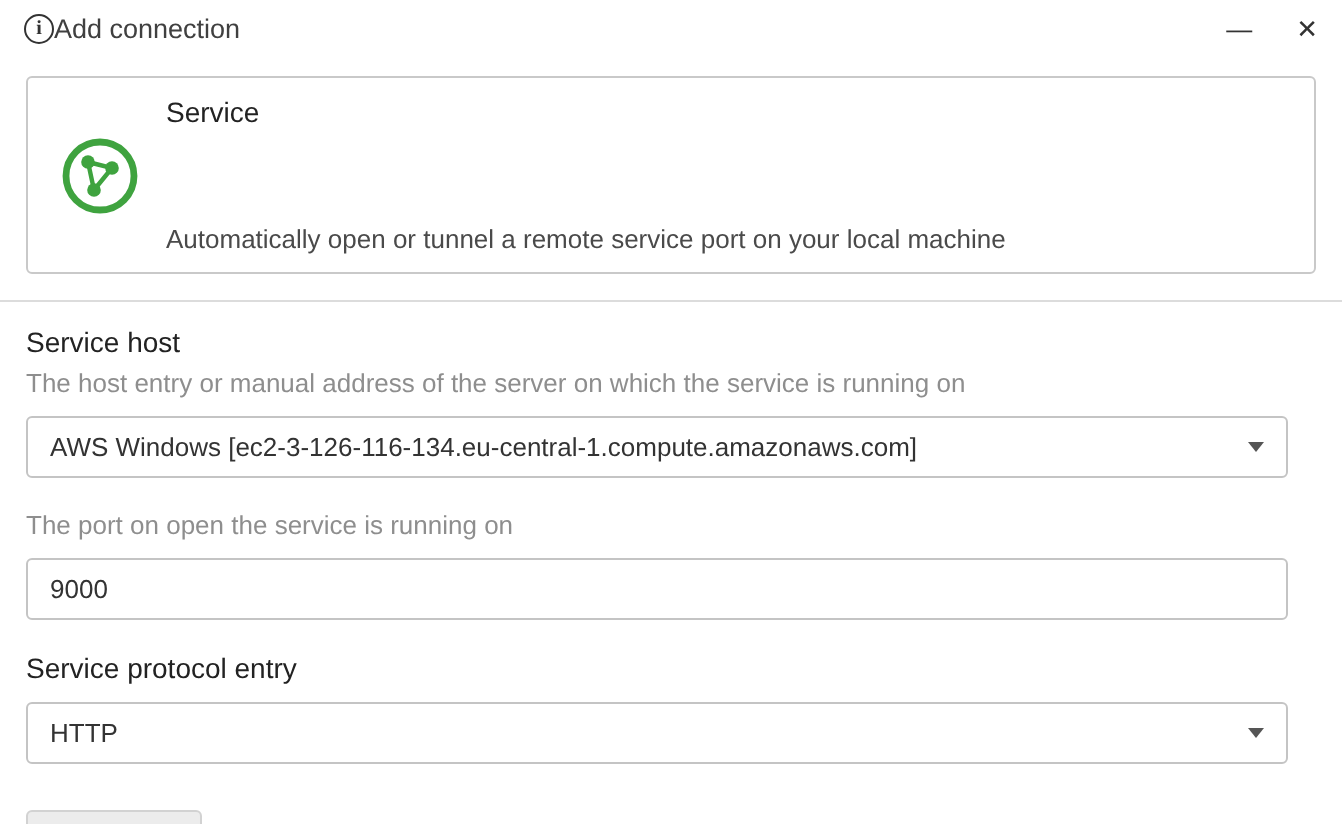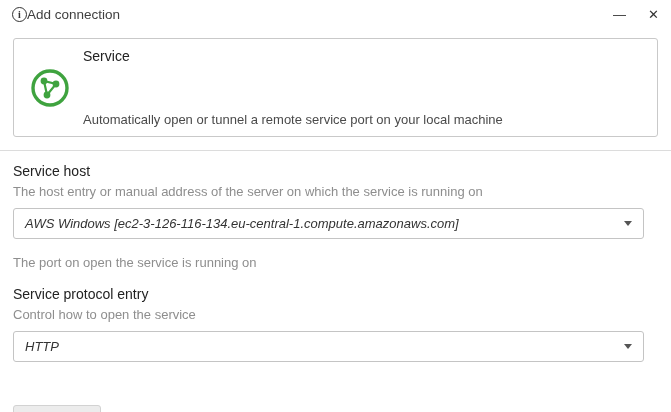--- a/index.html
+++ b/index.html
@@ -91,21 +91,20 @@
     height:31px;
     border:1px solid #c4c4c4;
     border-radius:3px;
     display:flex;
     align-items:center;
     padding:0 11px;
     font-size:13px;
     color:#333;
     background:#fff;
     width:100%;
-    font-style:italic;
   }
   .select-box { justify-content:space-between; cursor:default; }
   .caret {
     width:0; height:0;
     border-left:4.5px solid transparent;
     border-right:4.5px solid transparent;
     border-top:5.5px solid #555;
     margin-left:8px;
     flex:0 0 auto;
   }
@@ -160,25 +159,25 @@
     <div class="field-label">Service host</div>
     <div class="field-help">The host entry or manual address of the server on which the service is running on</div>
     <div class="control select-box">
       <span>AWS Windows [ec2-3-126-116-134.eu-central-1.compute.amazonaws.com]</span>
       <span class="caret"></span>
     </div>
   </div>
 
   <div class="field">
     <div class="field-help">The port on open the service is running on</div>
+    <input class="control" type="text" value="9000" style="">
   </div>
 
   <div class="field">
     <div class="field-label">Service protocol entry</div>
-    <div class="field-help">Control how to open the service</div>
     <div class="control select-box">
       <span>HTTP</span>
       <span class="caret"></span>
     </div>
   </div>
 
 </div>
 
 <div class="partial-button"></div>
 

